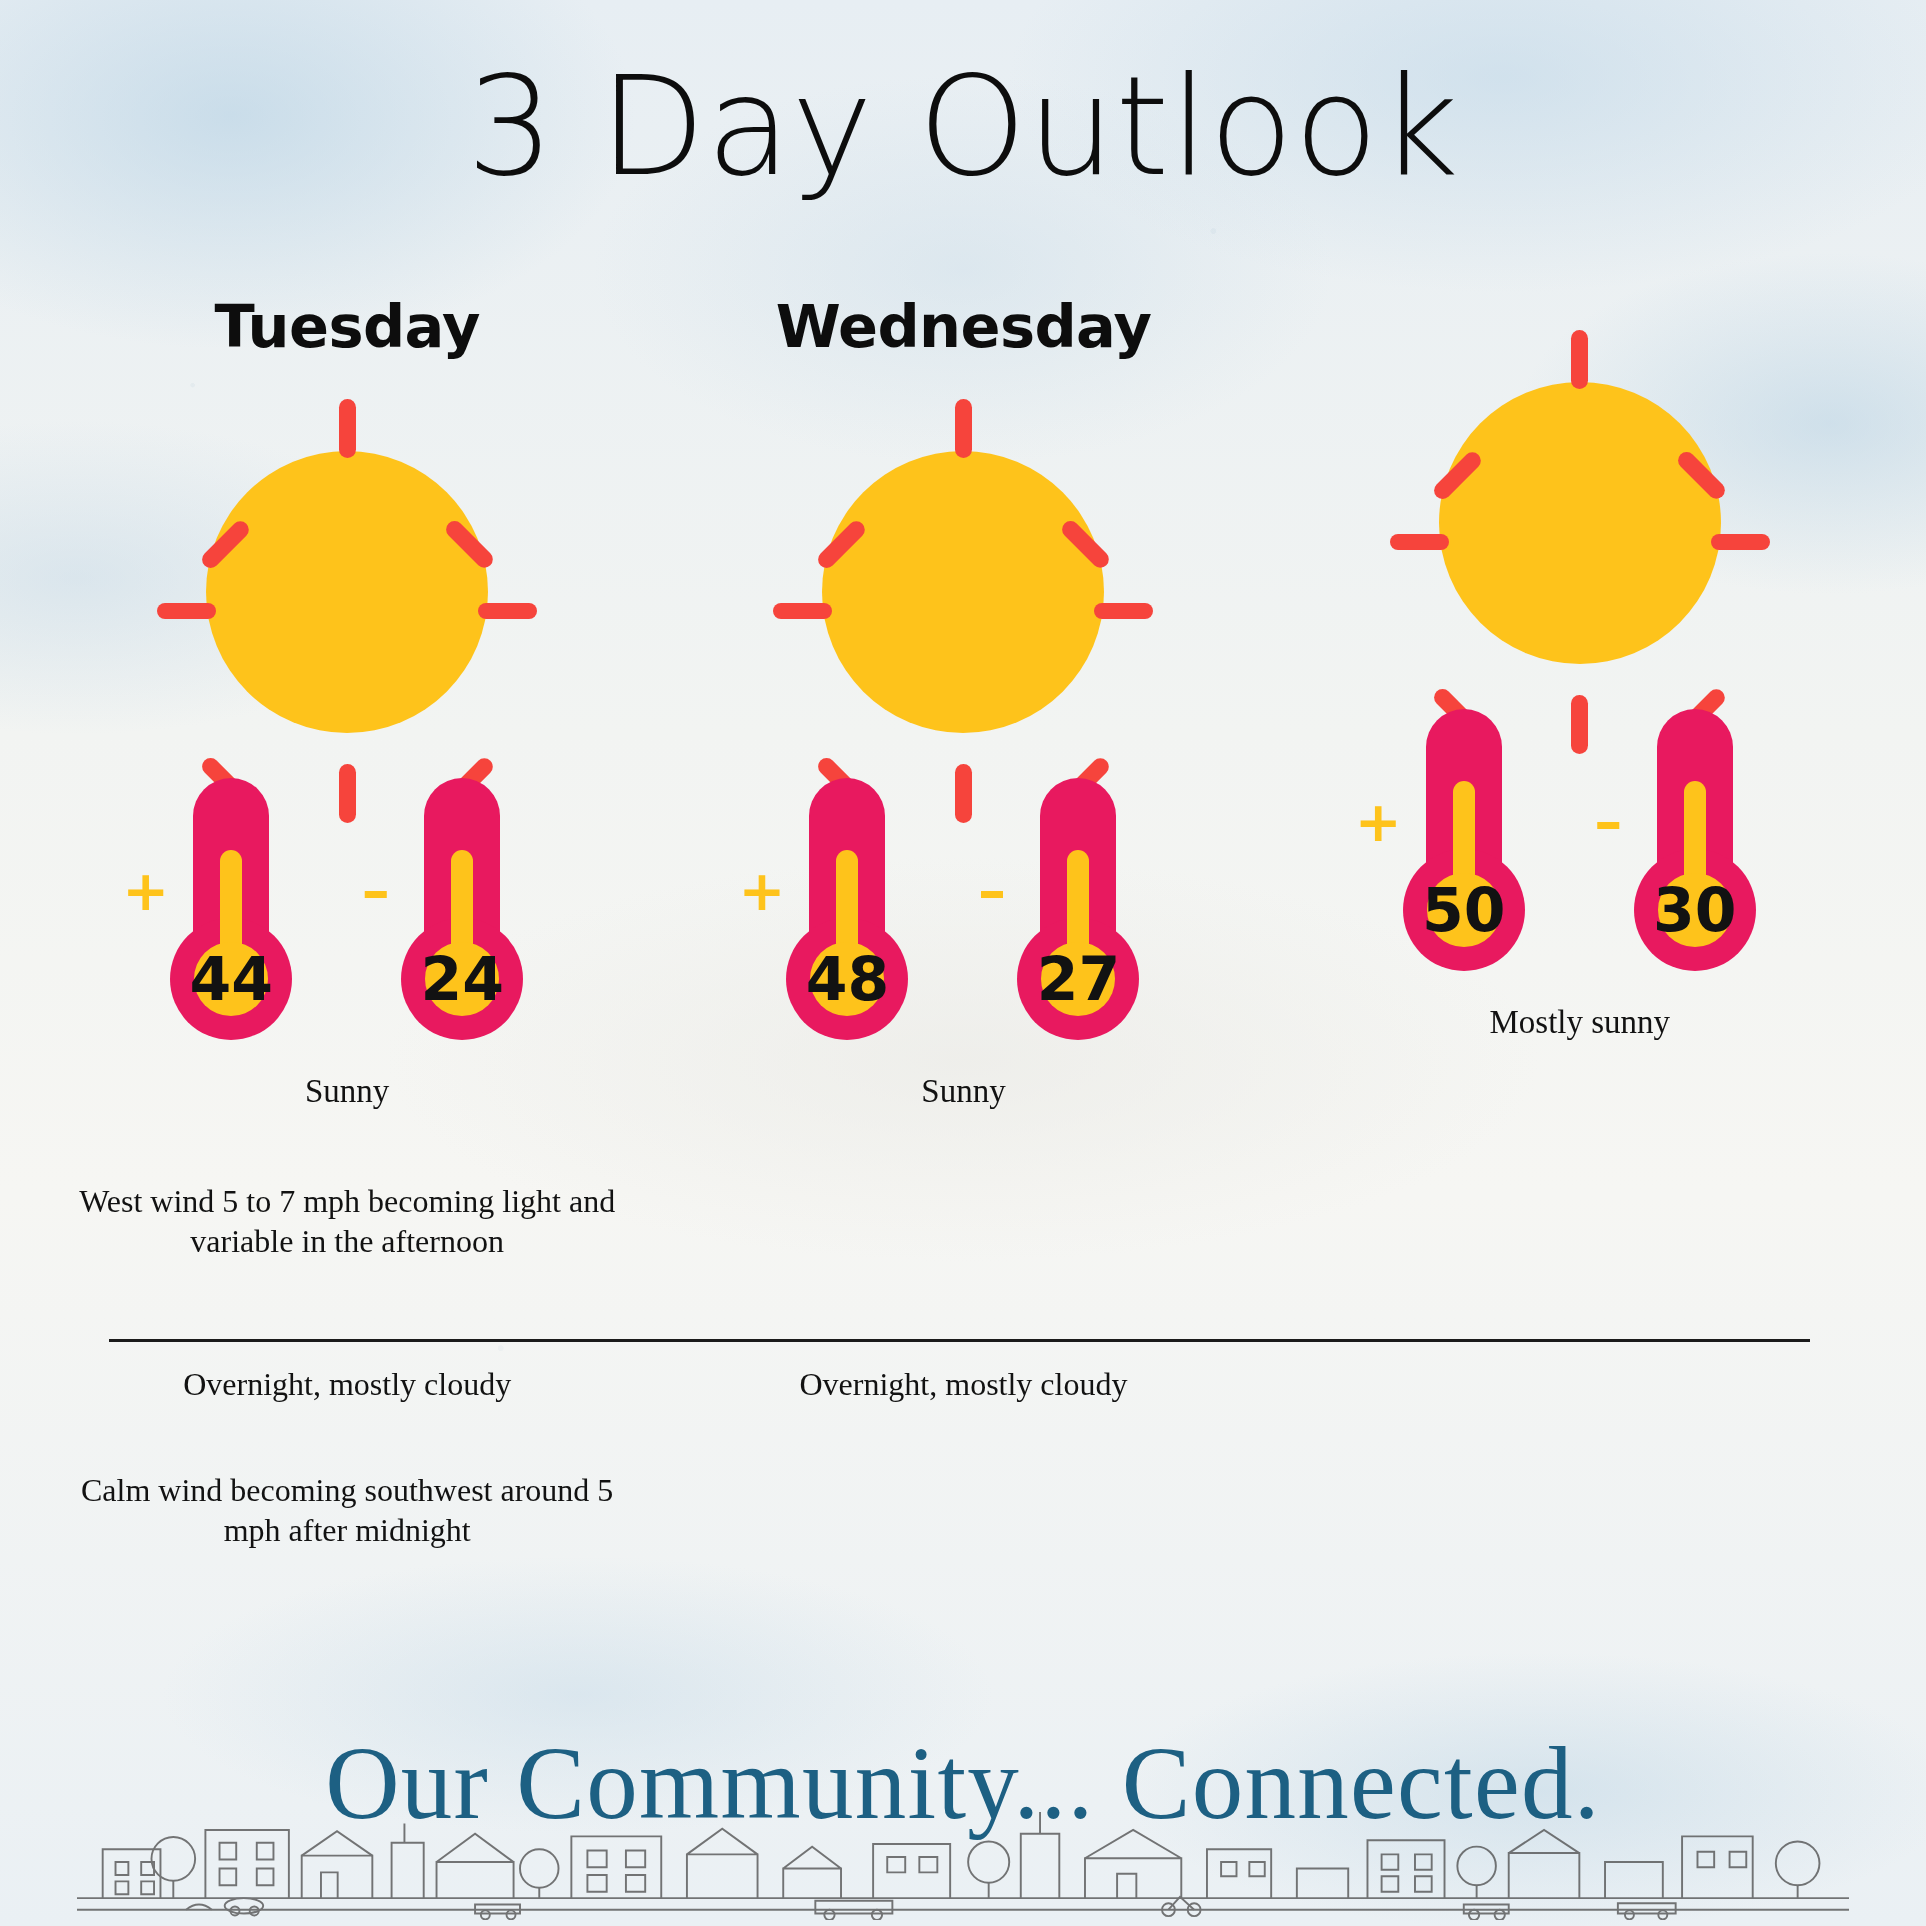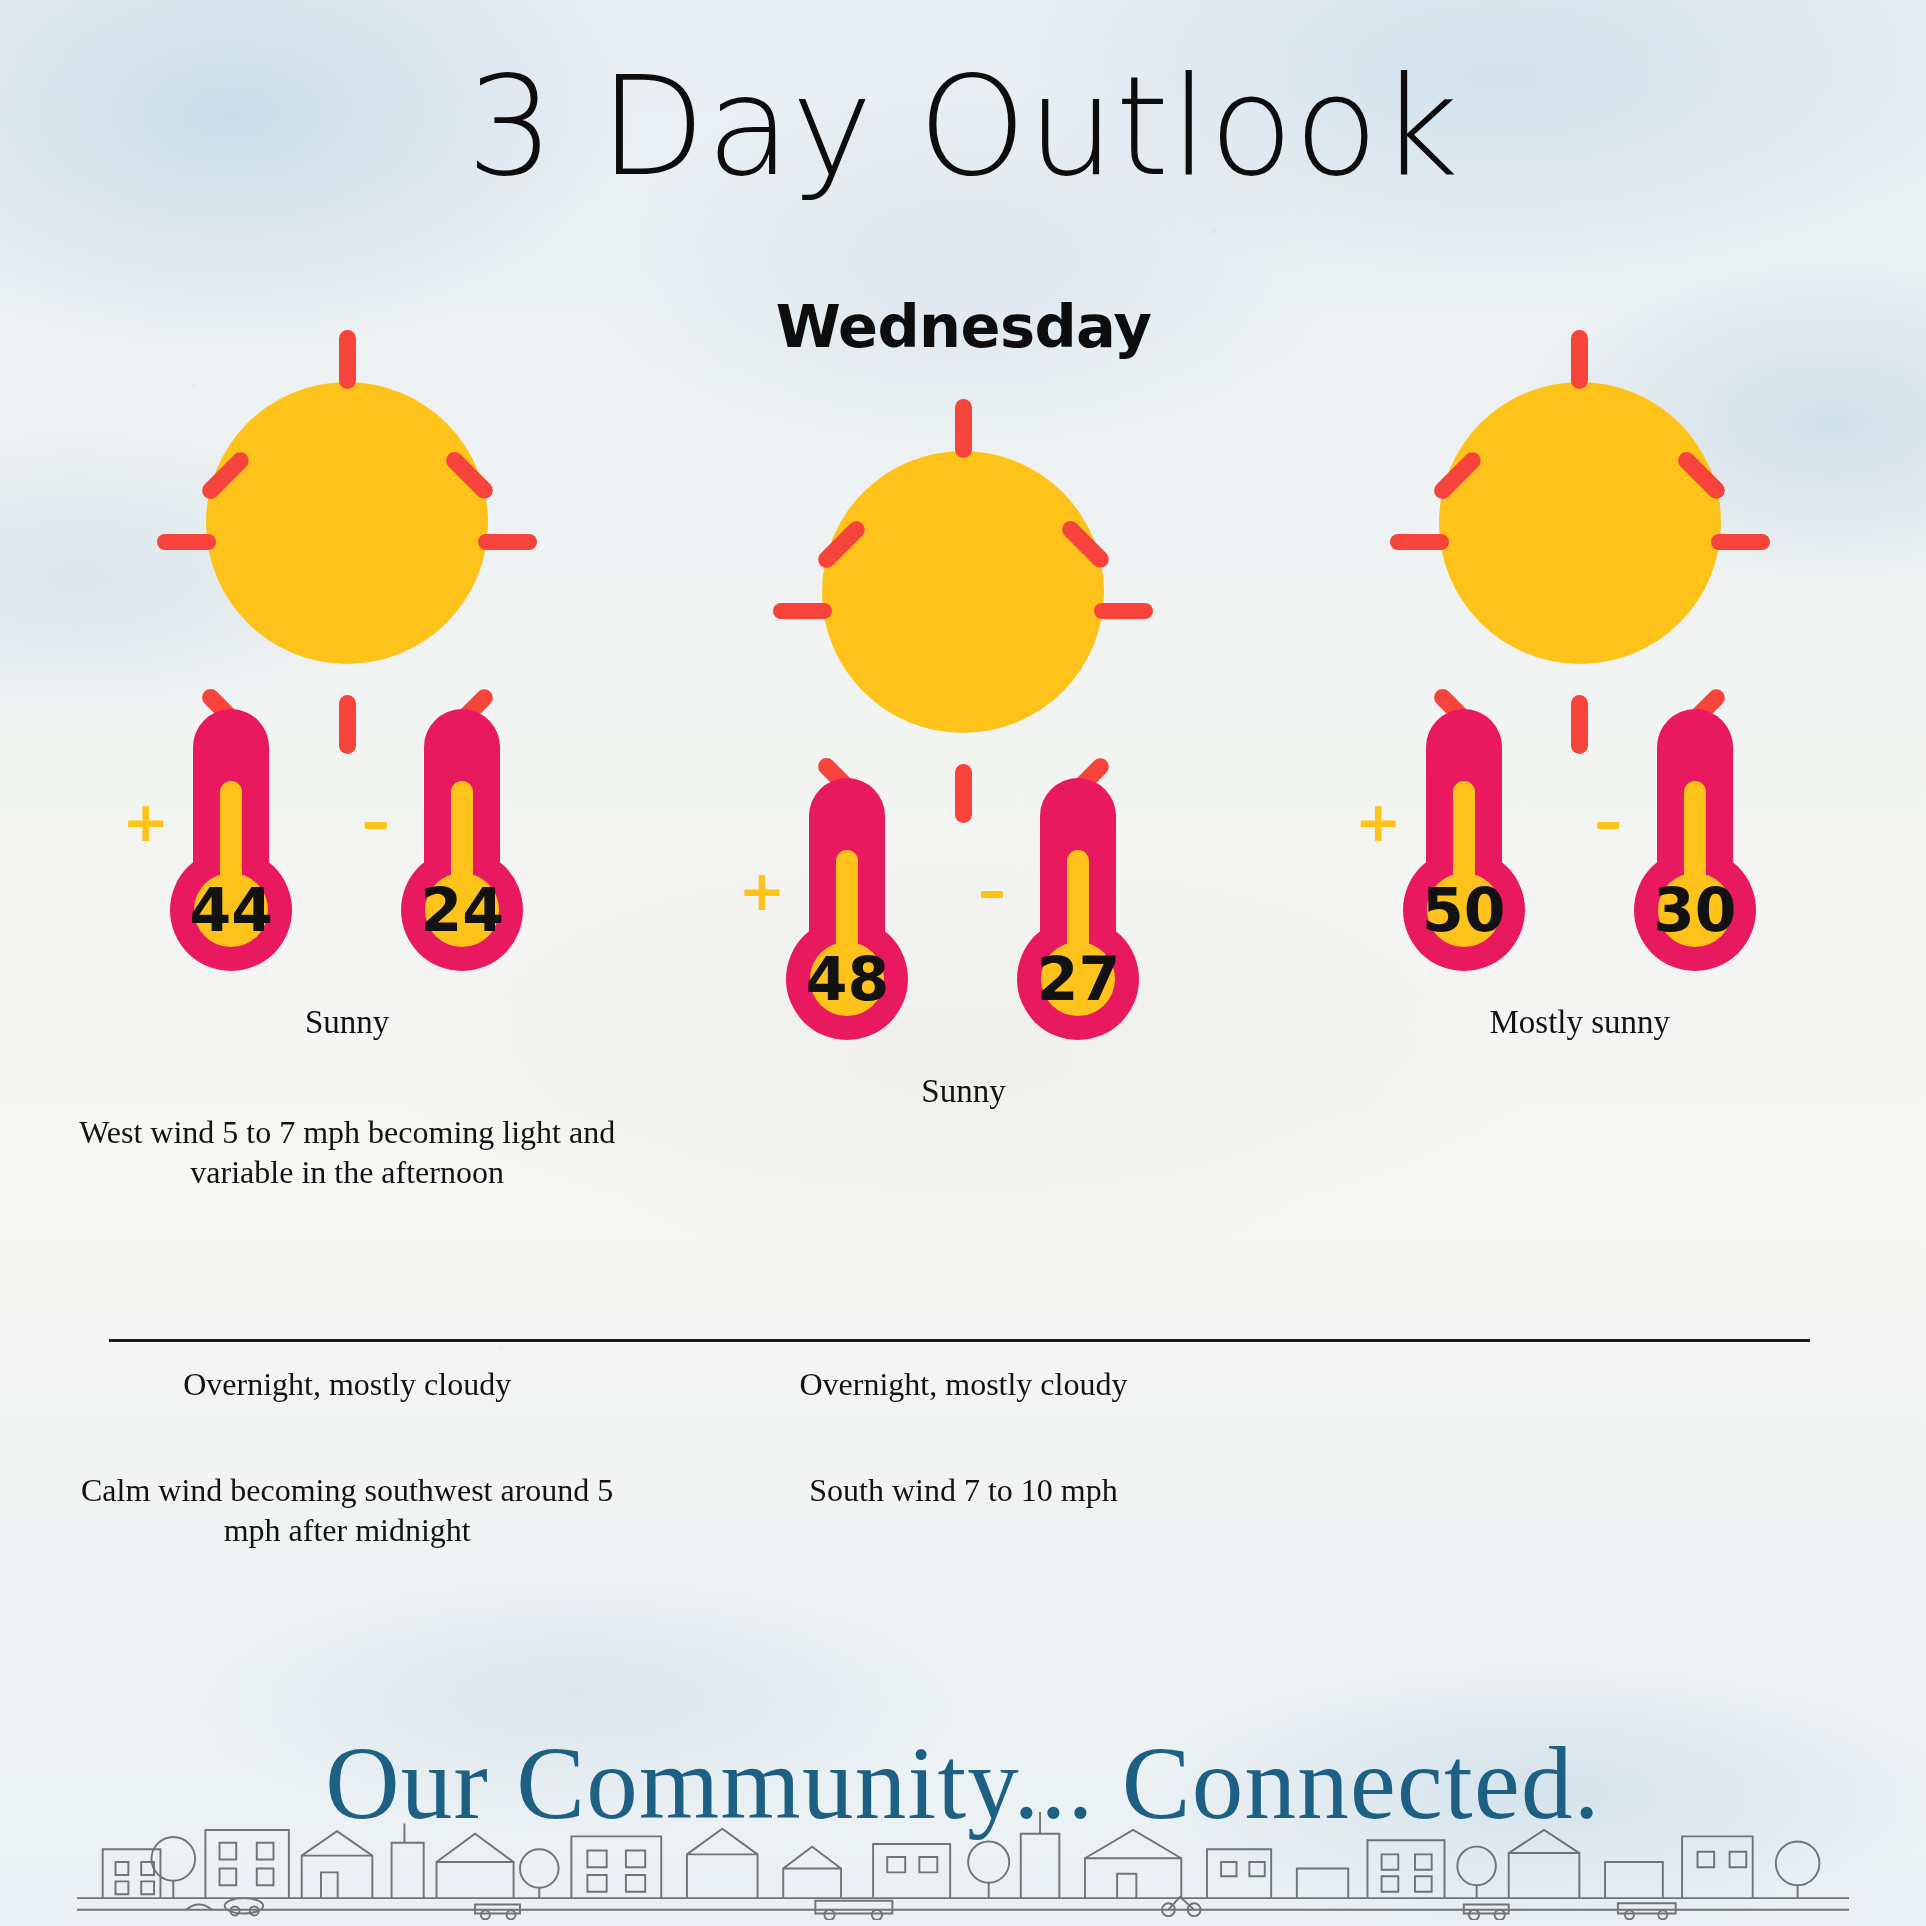--- a/index.html
+++ b/index.html
@@ -259,20 +259,21 @@
 </head>
 <body>
 
 <div class="poster">
 
   <div class="title">3 Day Outlook</div>
 
   <div class="columns">
 
     <div class="col">
+      <div class="day-name">Tuesday</div>
       <div class="sun-wrap">
         <div class="sun"></div>
         <div class="ray" style="width:16.7px;height:59px;margin-left:-8.3px;margin-top:-212px;"></div>
         <div class="ray" style="width:16.7px;height:59px;margin-left:-8.3px;margin-top:153px;"></div>
         <div class="ray" style="width:59px;height:16.7px;margin-left:-190px;margin-top:-8.3px;"></div>
         <div class="ray" style="width:59px;height:16.7px;margin-left:131px;margin-top:-8.3px;"></div>
         <div class="ray" style="width:16.7px;height:59px;margin-left:-8.3px;margin-top:-167px;transform:rotate(45deg);transform-origin:50% 50%;translate:-122px 71px;"></div>
         <div class="ray" style="width:16.7px;height:59px;margin-left:-8.3px;margin-top:-167px;transform:rotate(-45deg);transform-origin:50% 50%;translate:122px 71px;"></div>
         <div class="ray" style="width:16.7px;height:59px;margin-left:-8.3px;margin-top:109px;transform:rotate(-45deg);transform-origin:50% 50%;translate:-122px 32px;"></div>
         <div class="ray" style="width:16.7px;height:59px;margin-left:-8.3px;margin-top:109px;transform:rotate(45deg);transform-origin:50% 50%;translate:122px 32px;"></div>
@@ -377,21 +378,20 @@
 
   <div class="divider"></div>
 
   <div class="overnight-row">
     <div class="orow-cell">Overnight, mostly cloudy</div>
     <div class="orow-cell">Overnight, mostly cloudy</div>
   </div>
 
   <div class="nightwind-row">
     <div class="orow-cell">Calm wind becoming southwest around 5 mph after midnight</div>
-    <div class="orow-cell">South wind 7 to 10 mph</div>
     <div class="orow-cell"></div>
   </div>
 
   <div class="footer">
     <div class="tagline">Our Community... Connected.</div>
     <svg class="skyline" viewBox="0 0 2760 230" preserveAspectRatio="none">
       <g fill="none" stroke="#4a4a4a" stroke-width="3">
         <path d="M0 196 H2760"></path>
         <path d="M40 196 V120 h90 v76"></path>
         <path d="M60 140 h20 v20 h-20 z M100 140 h20 v20 h-20 z M60 170 h20 v20 h-20 z M100 170 h20 v20 h-20 z"></path>

